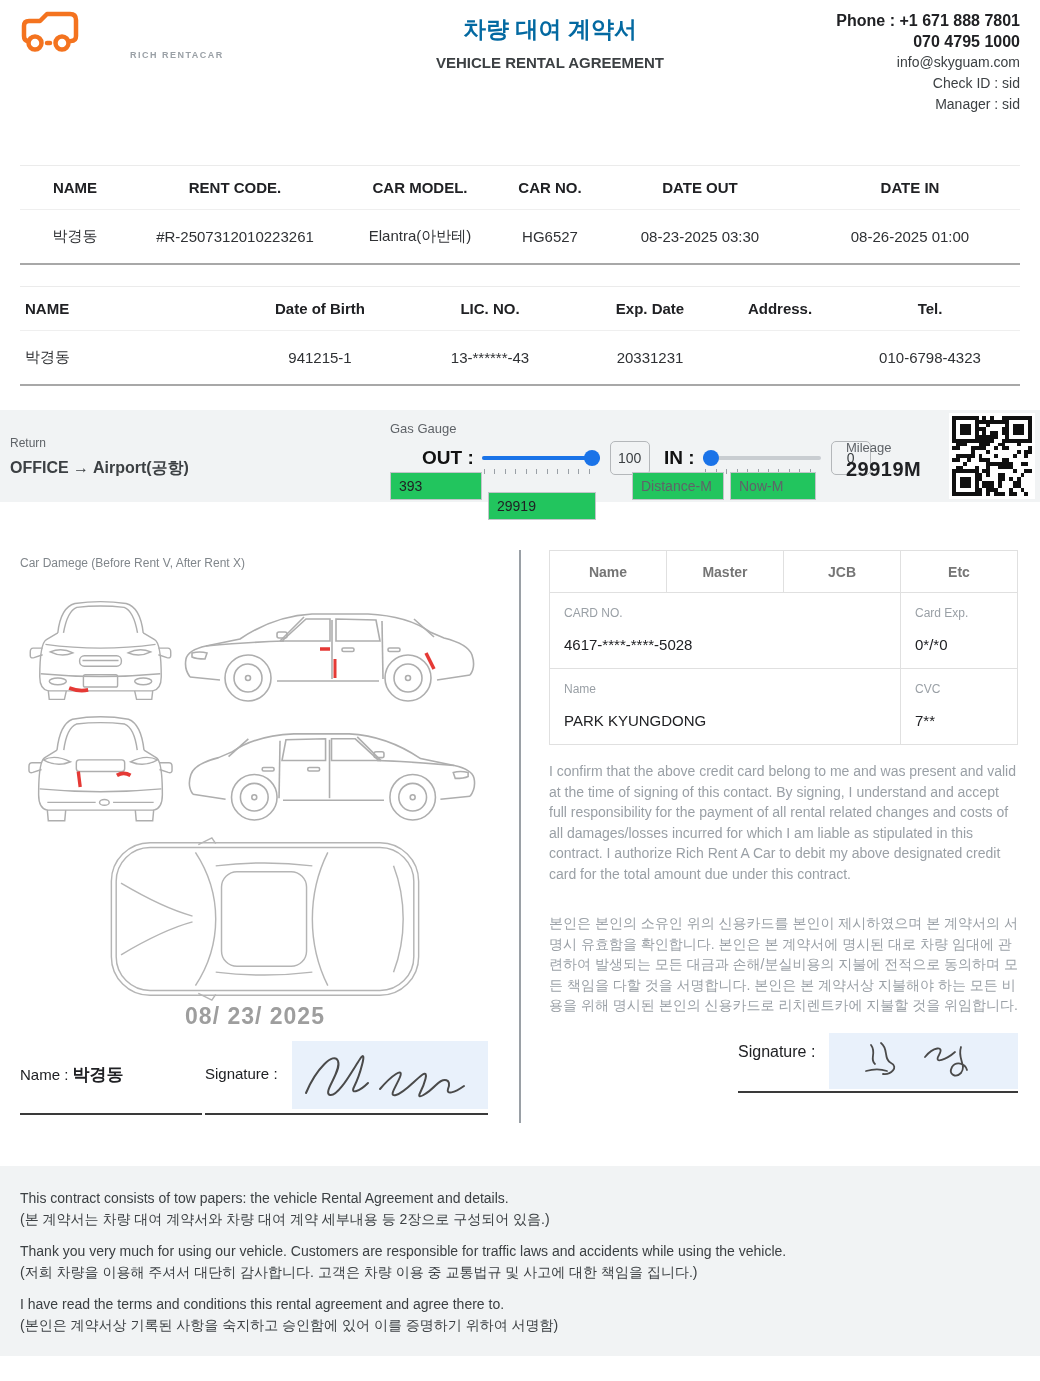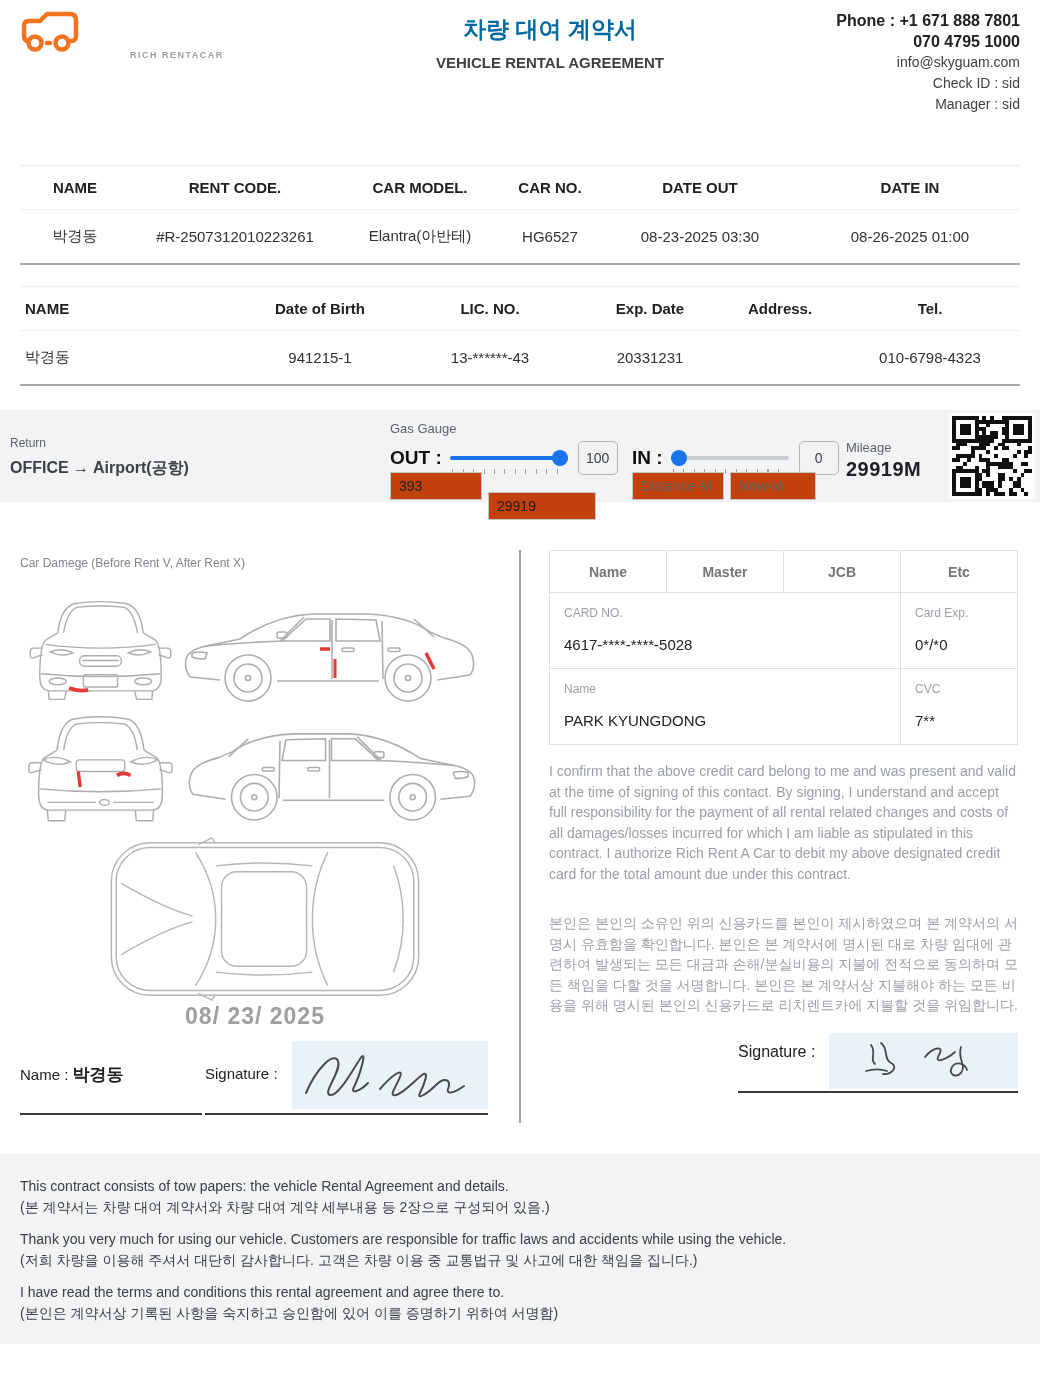--- a/index.html
+++ b/index.html
@@ -32,33 +32,33 @@
   .t2 th.left, .t2 td.left { text-align:left; padding-left:5px; }
   
   .band { position:relative; width:1040px; height:92px; background:#f1f3f4; margin-top:24px; }
   .ret { position:absolute; left:10px; top:26px; }
   .ret .lbl { font-size:12px; color:#5f6368; }
   .ret .val { font-size:16px; font-weight:bold; color:#3c4043; margin-top:8px; }
   .gg-label { position:absolute; left:390px; top:11px; font-size:13px; color:#5f6368; }
   .gauge-row { position:absolute; top:31px; display:flex; align-items:center; }
   .gauge-row.out { left:390px; }
   .gauge-row.in  { left:632px; }
-  .g-name { font-size:19px; font-weight:bold; color:#111; margin-right:8px; }
+  .g-name { font-size:19px; font-weight:bold; color:#111; margin-right:8px;margin-left:32px; }
   .slider { position:relative; width:118px; height:18px; margin-right:10px; cursor:pointer; }
   .slider .track { position:absolute; top:7px; left:0; right:0; height:4px; border-radius:2px; background:#c9cdd1; }
   .slider .fill { position:absolute; top:7px; left:0; height:4px; border-radius:2px; background:#1a73e8; }
   .slider .thumb { position:absolute; top:1px; width:16px; height:16px; border-radius:50%; background:#1a73e8; }
   .slider .ticks { position:absolute; top:20px; left:2px; right:2px; height:5px;
      background:repeating-linear-gradient(to right,#9aa0a6 0 1px,transparent 1px 10.5px); }
   .g-box { width:40px; height:34px; border:1px solid #b4b7ba; border-radius:5px; text-align:center;
      line-height:32px; font-size:14px; color:#3c4043; }
   .g-inputs { position:absolute; top:62px; display:flex; gap:6px; }
   .g-inputs.out { left:390px; }
   .g-inputs.in { left:632px; }
-  .g-inputs input { height:28px; border:1px solid #c2c5c9; background:#c2410c; font-size:14px; color:#202124;
+  .g-inputs input { height:28px; border:1px solid #c2c5c9; background:#22c55e; font-size:14px; color:#202124;
      padding:0 8px; font-family:"Liberation Sans",sans-serif; }
   .g-inputs input::placeholder { color:#5f6368; opacity:1; }
   .mil { position:absolute; left:846px; top:30px; text-align:left; }
   .mil .lbl { font-size:13px; color:#5f6368; }
   .mil .val { font-size:20px; font-weight:bold; color:#202124; margin-top:3px; letter-spacing:0.5px; }
   .qr-wrap { position:absolute; right:5px; top:3px; width:86px; height:86px; background:#fff; padding:3px; }
   .qr-wrap svg { width:80px; height:80px; fill:#101010; shape-rendering:crispEdges; }
   
   .main { position:relative; width:1040px; height:585px; margin-top:43px; }
   .vdiv { position:absolute; left:519px; top:5px; width:2px; height:573px; background:#9aa0a6; }
@@ -85,21 +85,21 @@
   .cardtbl td { border:1px solid #e0e0e0; padding:13px 14px 15px 14px; vertical-align:top; }
   .fld-lbl { font-size:12px; color:#9aa0a6; }
   .fld-val { font-size:15px; color:#202124; margin-top:16px; }
   .para { position:absolute; left:549px; width:469px; font-size:14px; line-height:20.5px; color:#9aa0a6; }
   .para-en { top:216px; }
   .para-kr { top:368px; line-height:20.5px; }
   .sig-right-label { position:absolute; left:738px; top:498px; font-size:16px; color:#202124; }
   .sigpad-right { position:absolute; left:829px; top:488px; width:189px; height:56px; background:#e9f1fb; }
   .uline-sigR { position:absolute; left:738px; top:546px; width:280px; border-top:2px solid #3a3a3a; }
   
-  .footer-band { width:1040px; background:#f1f3f4; margin-top:24px; padding:22px 20px 20px 20px; }
+  .footer-band { width:1040px; background:#f1f3f4; margin-top:36px; padding:22px 20px 20px 20px; }
   .fgroup { margin-bottom:11px; }
   .fgroup:last-child { margin-bottom:0; }
   .fen { font-size:14px; color:#3c4043; line-height:21px; }
   .fkr { font-size:14px; color:#3c4043; line-height:21px; }
   .sigpath { stroke:#4a4a4a; fill:none; stroke-linecap:round; stroke-linejoin:round; }
 </style>
 </head>
 <body>
 
 <svg width="0" height="0" style="position:absolute">

